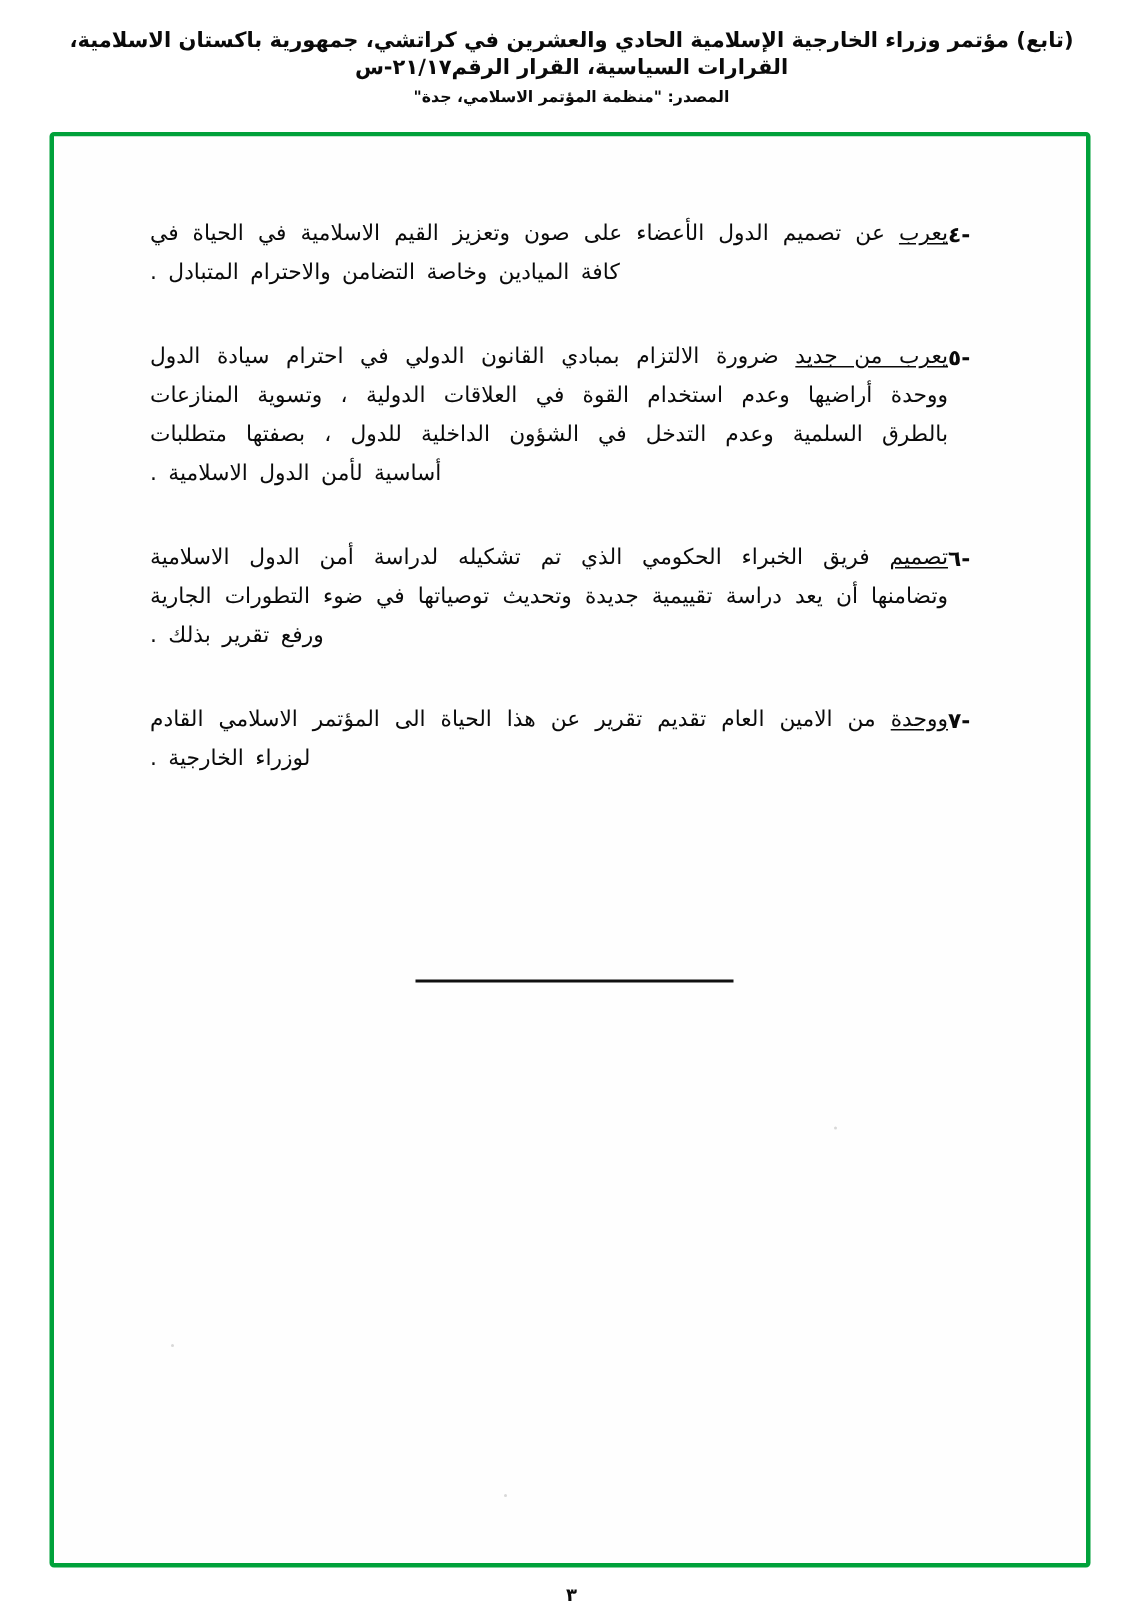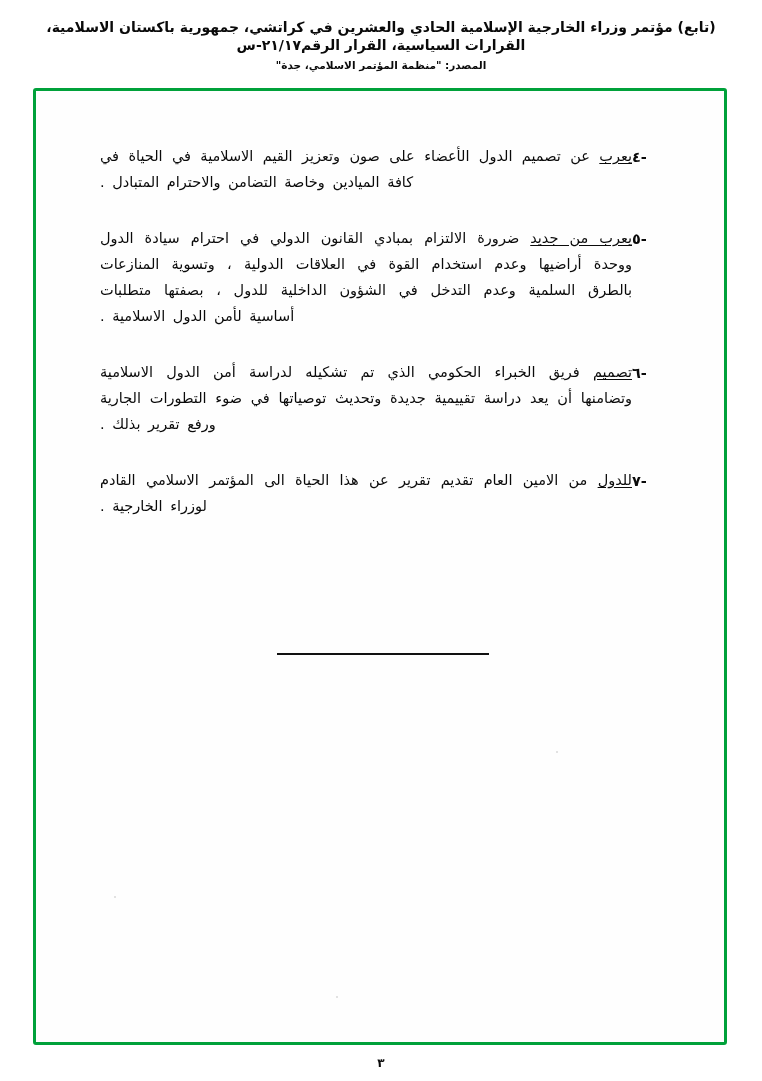--- a/index.html
+++ b/index.html
@@ -156,21 +156,21 @@
         <div class="clause-body"><span class="lead">يعرب من جديد</span><span> ضرورة الالتزام بمبادي القانون الدولي في احترام سيادة الدول ووحدة أراضيها وعدم استخدام القوة في العلاقات الدولية ، وتسوية المنازعات بالطرق السلمية وعدم التدخل في الشؤون الداخلية للدول ، بصفتها متطلبات أساسية لأمن الدول الاسلامية .</span></div>
       </div>
 
       <div class="clause clause-6">
         <div class="clause-num">-٦</div>
         <div class="clause-body"><span class="lead">تصميم</span><span> فريق الخبراء الحكومي الذي تم تشكيله لدراسة أمن الدول الاسلامية وتضامنها أن يعد دراسة تقييمية جديدة وتحديث توصياتها في ضوء التطورات الجارية ورفع تقرير بذلك .</span></div>
       </div>
 
       <div class="clause clause-7">
         <div class="clause-num">-٧</div>
-        <div class="clause-body"><span class="lead">للدول</span><span> من الامين العام تقديم تقرير عن هذا الحياة الى المؤتمر الاسلامي القادم لوزراء الخارجية .</span></div>
+        <div class="clause-body"><span class="lead">ووحدة</span><span> من الامين العام تقديم تقرير عن هذا الحياة الى المؤتمر الاسلامي القادم لوزراء الخارجية .</span></div>
       </div>
 
     </div>
 
     <div class="rule">
       <div class="rule-line"></div>
     </div>
 
     <div class="speckle" style="top:805px; left:78px;"></div>
     <div class="speckle" style="top:660px; left:520px;"></div>

